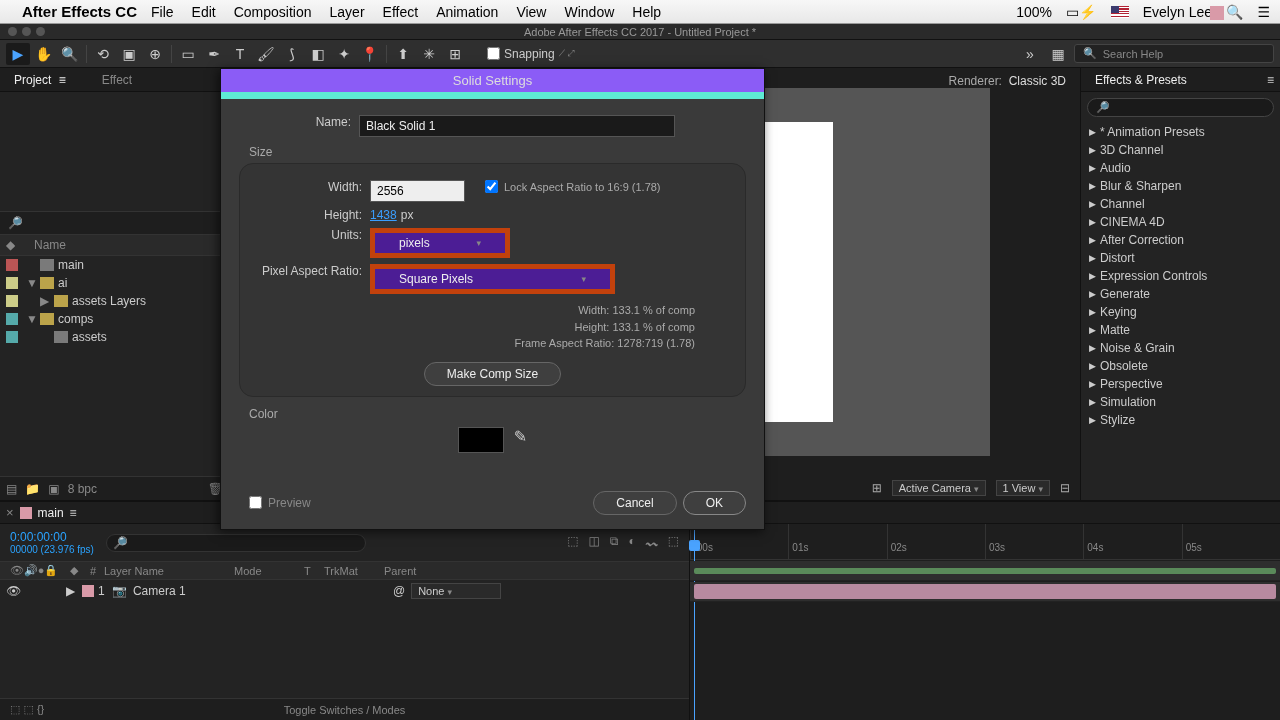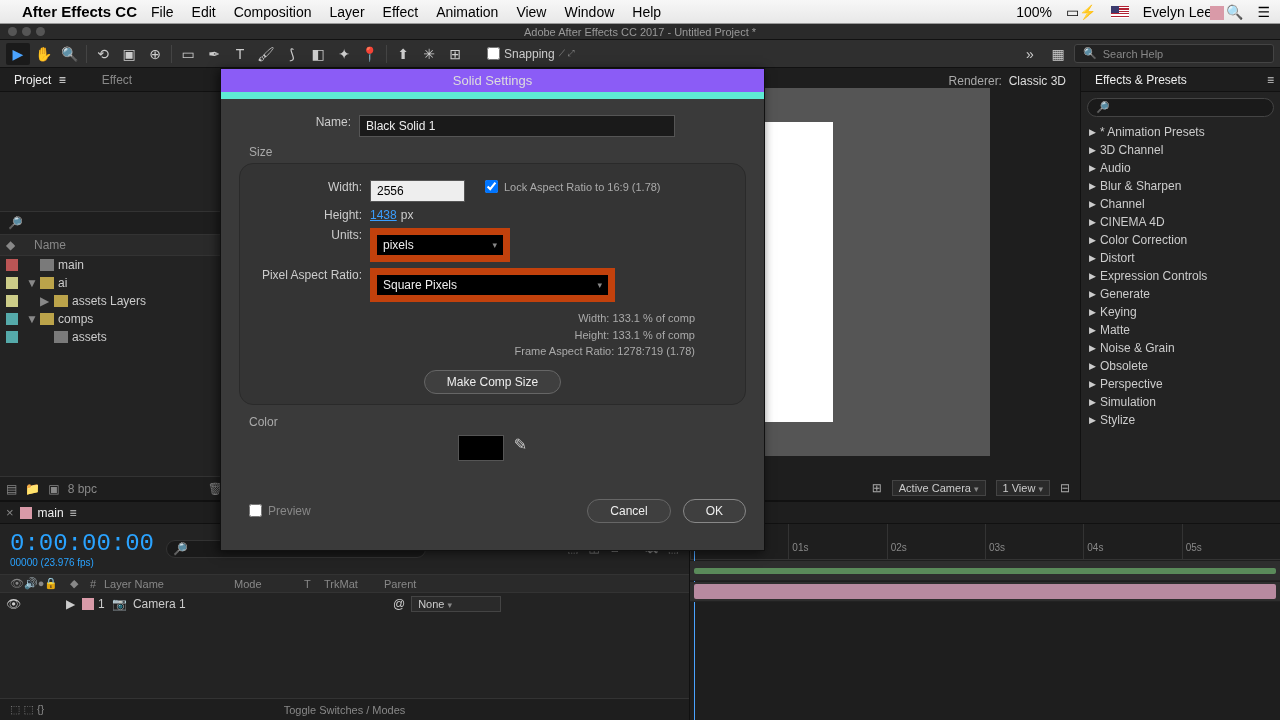--- a/index.html
+++ b/index.html
@@ -68,21 +68,21 @@
 
 
 .timeline { height: 220px; background: #232323; border-top: 2px solid #111; display: flex; flex-direction: column; }
 .tl-tabs { height: 22px; display: flex; align-items: center; padding: 0 6px; background: #1e1e1e; border-bottom: 1px solid #111; }
 .tl-tabs .close { color: #888; margin-right: 6px; font-size: 13px; }
 .tl-tabs .sw { width: 12px; height: 12px; background: #d99aa8; margin-right: 6px; }
 .tl-tabs .name { color: #eee; }
 .tl-body { flex: 1; display: flex; }
 .tl-left { width: 690px; border-right: 1px solid #111; display: flex; flex-direction: column; }
 .tl-timecode { display: flex; align-items: center; padding: 6px 10px; gap: 12px; }
-.tc-main { color: #2aa3ff; font-size: 24px; font-family: Liberation Mono, monospace; }
+.tc-main { color: #2aa3ff; font-size: 12px; font-family: Liberation Sans, sans-serif; }
 .tc-sub { color: #2aa3ff; font-size: 10px; }
 .tl-search { background: #1a1a1a; border: 1px solid #333; border-radius: 10px; width: 260px; height: 18px; display:flex; align-items:center; padding:0 6px;}
 .tl-icons-row { margin-left:auto; display:flex; gap:10px; color:#888; }
 .tl-cols-header { display: flex; font-size: 11px; color: #888; padding: 2px 6px; border-top: 1px solid #333; border-bottom: 1px solid #333; background:#2a2a2a; align-items:center;}
 .tl-cols-header > div { padding: 0 4px; }
 .tl-layer-row { display: flex; align-items: center; padding: 3px 6px; font-size: 12px; }
 .tl-layer-row .eye { width: 60px; }
 .tl-layer-row .arrow { width: 12px; }
 .tl-layer-row .lsw { width: 12px; height: 12px; background: #d99aa8; margin: 0 4px; }
 .tl-right { flex: 1; position: relative; background: #1e1e1e; }
@@ -100,28 +100,28 @@
 .dialog-title { background: #8b5cf6; border-bottom: 7px solid #5eead4; text-align: center; padding: 4px; font-size: 13px; color: #ddd; }
 .dialog-body { padding: 10px 18px; }
 .dlg-row { display: flex; align-items: flex-start; margin: 6px 0; }
 .dlg-label { width: 120px; text-align: right; padding-right: 8px; font-size: 12px; }
 .dlg-input { background: #1a1a1a; border: 1px solid #555; color: #eee; padding: 3px 6px; font-size: 12px; }
 .dlg-input.name { width: 316px; }
 .dlg-input.num { width: 95px; background:#eee; color:#000; }
 .dlg-link { color: #3a9eff; text-decoration: underline; cursor: pointer; font-size:12px;}
 .dlg-section { margin: 8px 0 4px 10px; font-size: 12px; color: #aaa; }
 .dlg-group { background: #343434; border: 1px solid #2a2a2a; border-radius: 14px; padding: 10px; margin-bottom: 10px; }
-.dlg-select { background: #000000; border: 7px solid #c2410c; color: #eee; padding: 3px 6px; font-size: 12px; display:flex; justify-content:space-between; align-items:center;}
+.dlg-select { background: #4c1d95; border: 5px solid #c2410c; color: #eee; padding: 3px 24px; font-size: 12px; display:flex; justify-content:space-between; align-items:center;}
 .dlg-check { display: flex; align-items: center; gap: 6px; font-size: 11px; color: #aaa; }
 .dlg-check input { width: 13px; height: 13px; }
 .dlg-info { text-align: right; font-size: 11px; color: #aaa; line-height: 1.5; margin: 8px 0 10px 0; padding-right: 40px;}
 .dlg-btn { background: #3f3f3f; border: 1px solid #666; border-radius: 14px; padding: 4px 22px; color: #eee; font-size: 12px; cursor: pointer; }
 .dlg-btn.primary { border-color: #888; }
 .dlg-color-sw { width: 46px; height: 26px; background: #000; border: 1px solid #555; }
-.dlg-buttons { display: flex; justify-content: flex-end; gap: 12px; padding: 8px 18px 27px; align-items:center;}
+.dlg-buttons { display: flex; justify-content: flex-end; gap: 6px; padding: 8px 18px 14px; align-items:center;}
 .preview-row { display:flex; align-items:center; gap:6px; color:#888; font-size:12px; padding-left:10px;}
 .eyedrop { color:#ccc; font-size:16px; margin-left:10px;}
 .chev { font-size:9px; color:#888; }
 </style>
 </head>
 <body>
 
 <div class="mac-menubar">
   <span class="apple"></span>
   <span class="app-name">After Effects CC</span>
@@ -296,21 +296,21 @@
         <div class="fx-row">
           <span class="caret">▶</span>
           <span>Channel</span>
         </div>
         <div class="fx-row">
           <span class="caret">▶</span>
           <span>CINEMA 4D</span>
         </div>
         <div class="fx-row">
           <span class="caret">▶</span>
-          <span>Color Correction</span>
+          <span>After Correction</span>
         </div>
         <div class="fx-row">
           <span class="caret">▶</span>
           <span>Distort</span>
         </div>
         <div class="fx-row">
           <span class="caret">▶</span>
           <span>Expression Controls</span>
         </div>
         <div class="fx-row">

